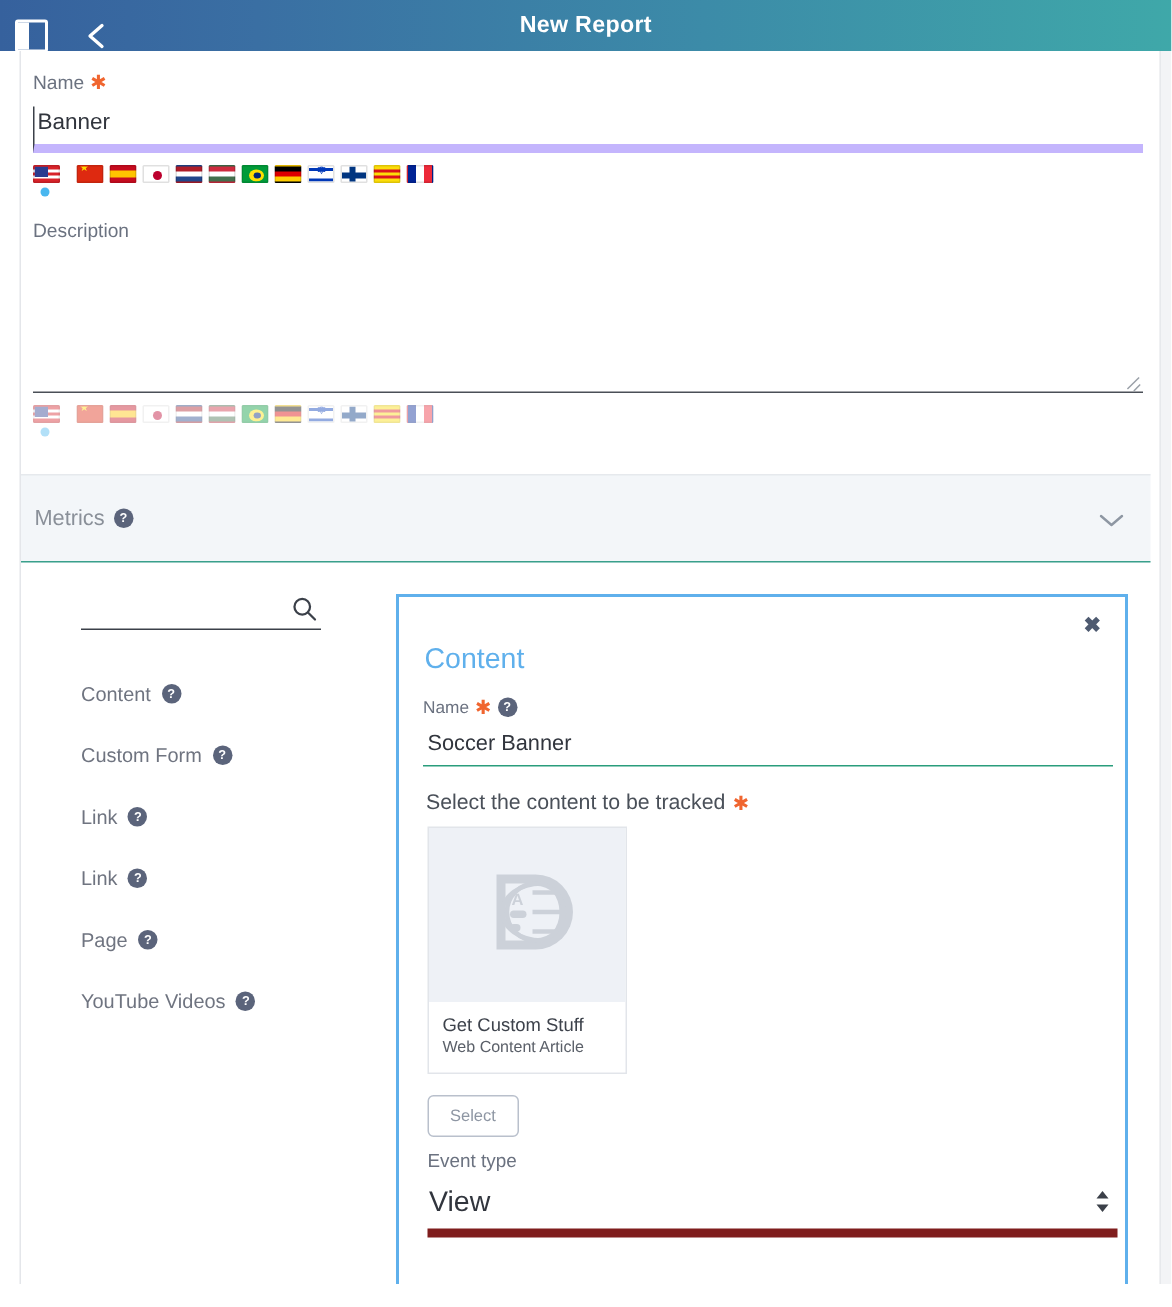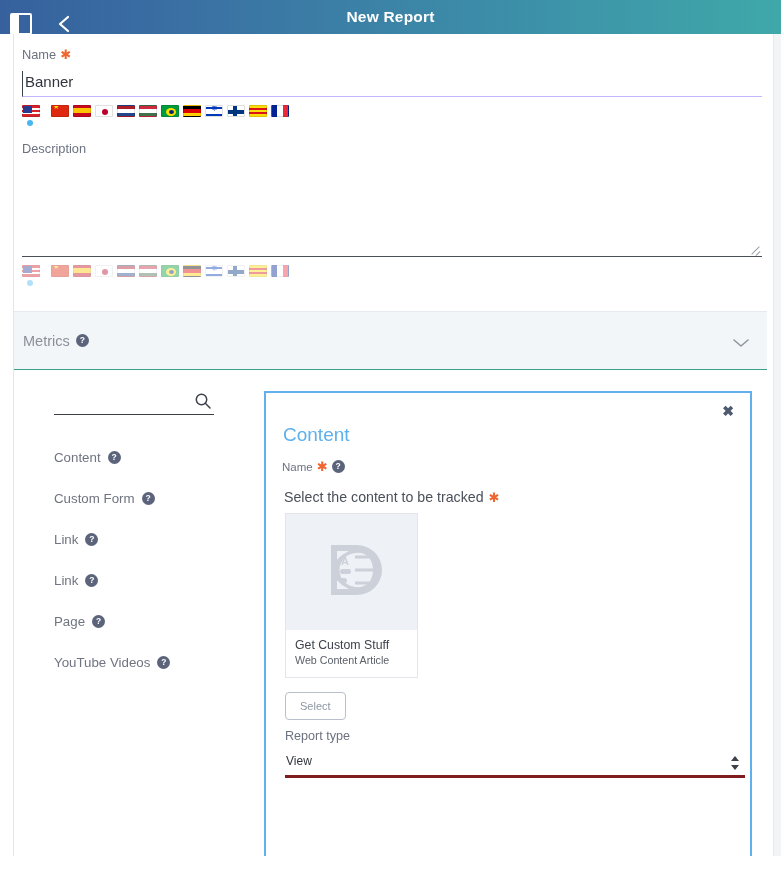--- a/index.html
+++ b/index.html
@@ -52,21 +52,21 @@
   }
 
   
   .form-top { padding: 13px 22px 0 22px; }
   .fld-label {
     font-size: 12.8px; color: #6b7280; margin-bottom: 9px;
     display: flex; align-items: center; gap: 4px;
   }
   .req { color: #f0652f; font-size: 13px; line-height: 1; }
   .txt-input {
-    width: 740px; border: none; border-bottom: 1px solid #c4b5fd;
+    width: 740px; border: none; border-bottom: 6px solid #c4b5fd;
     font-size: 15px; color: #31353d; padding: 2px 0 6px 1px;
     font-family: "Liberation Sans", sans-serif;
     background: transparent; outline: none;
     display: block;
   }
   .txt-input.caret {
     border-left: 1px solid #3b4049;
     padding-left: 2px;
   }
   .txt-area {
@@ -212,22 +212,22 @@
   .card-s { font-size: 10.7px; color: #5b6069; }
   .sel-btn {
     margin: 14px 0 0 3px; padding: 7px 14px;
     border: 1px solid #b9c0cc; border-radius: 4px;
     background: #fff; color: #8e96a3; font-size: 11px;
     font-family: "Liberation Sans", sans-serif; cursor: pointer;
   }
   .ev-lbl { font-size: 12.6px; color: #6b7280; margin: 9px 0 8px 3px; }
   .sel-wrap { position: relative; width: 460px; margin-left: 3px; }
   .sel-field {
-    width: 460px; border: none; border-bottom: 3px solid #7f1d1d;
-    font-size: 12px; color: #31353d; padding: 2px 0 7px 1px;
+    width: 460px; border: none; border-bottom: 6px solid #7f1d1d;
+    font-size: 19px; color: #31353d; padding: 2px 0 7px 1px;
     background: transparent; outline: none;
     font-family: "Liberation Sans", sans-serif;
     -webkit-appearance: none; appearance: none;
   }
   .sel-arrows {
     position: absolute; right: 4px; top: 2px;
     pointer-events: none;
   }
 </style>
 </head>
@@ -400,20 +400,21 @@
 
     <div class="cpanel">
       <span class="cp-close">✖</span>
       <div class="cp-title">Content</div>
 
       <div class="cp-lbl">
         <span>Name</span>
         <span class="req">✱</span>
         <span class="help">?</span>
       </div>
+      <input class="cp-input" value="Soccer Banner" style="">
 
       <div class="cp-sub">
         <span>Select the content to be tracked</span>
         <span class="req">✱</span>
       </div>
 
       <div class="card">
         <div class="card-thumb">
           <span>
             <svg width="66" height="66" viewBox="0 0 66 66">
@@ -431,21 +432,21 @@
           </span>
         </div>
         <div class="card-body">
           <div class="card-t">Get Custom Stuff</div>
           <div class="card-s">Web Content Article</div>
         </div>
       </div>
 
       <button class="sel-btn">Select</button>
 
-      <div class="ev-lbl">Report type</div>
+      <div class="ev-lbl">Event type</div>
       <div class="sel-wrap">
         <select class="sel-field">
           <option>View</option>
         </select>
         <span class="sel-arrows">
           <svg width="12" height="20" viewBox="0 0 12 20">
             <polygon points="6,3 10,8 2,8" fill="#3b4049"></polygon>
             <polygon points="6,17 10,12 2,12" fill="#3b4049"></polygon>
           </svg>
         </span>

